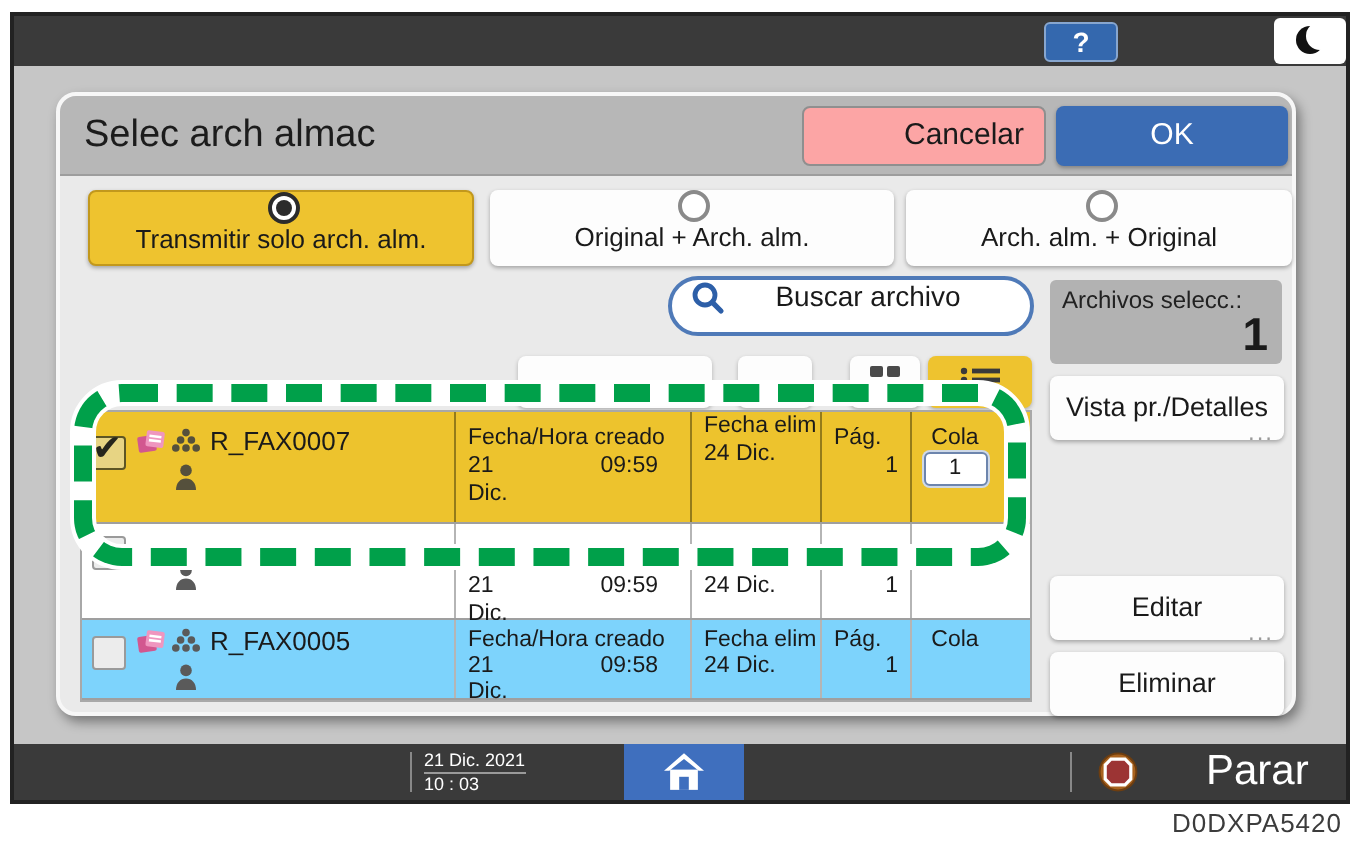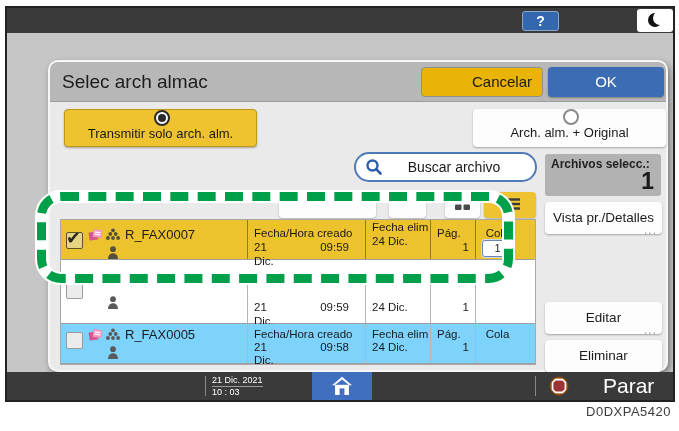--- a/index.html
+++ b/index.html
@@ -20,57 +20,57 @@
   .status-label{position:absolute;left:8px;top:0;font-size:18px;line-height:28px;letter-spacing:-0.3px;}
   .vdiv{position:absolute;top:4px;width:1px;height:20px;background:#888;}
   .datetime{position:absolute;left:205px;top:3px;font-size:9px;line-height:10px;}
   .datetime .date{border-bottom:1px solid #9a9a9a;padding-bottom:1px;display:inline-block;}
   .home-btn{position:absolute;left:305px;top:0;width:60px;height:28px;background:#3f6fbe;display:flex;align-items:center;justify-content:center;}
   .stop-btn{position:absolute;left:540px;top:0;width:126px;height:28px;display:flex;align-items:center;}
   .stop-icon{margin-left:2px;width:20px;height:20px;}
   .parar-label{position:absolute;left:56px;font-size:21px;line-height:28px;}
 
   
-  .dialog{position:absolute;left:21px;top:52px;width:620px;height:312px;background:#eaeaea;border:2px solid #f7f7f7;border-radius:10px;box-sizing:border-box;box-shadow:2px 3px 6px rgba(0,0,0,.4);margin-left:20px;}
+  .dialog{position:absolute;left:21px;top:38px;width:620px;height:312px;background:#eaeaea;border:2px solid #f7f7f7;border-radius:10px;box-sizing:border-box;box-shadow:2px 3px 6px rgba(0,0,0,.4);}
   .dialog-header{position:absolute;left:0;top:0;width:100%;height:40px;background:#b7b7b7;border-radius:8px 8px 0 0;border-bottom:1px solid #9d9d9d;box-sizing:border-box;}
   .dialog-title{position:absolute;left:12px;top:0;font-size:19px;line-height:40px;color:#1c1c1c;}
   .btn{box-sizing:border-box;border-radius:4px;text-align:center;cursor:default;}
-  .cancel-btn{position:absolute;left:371px;top:5px;width:122px;height:30px;background:#eab308;border:1px solid #8f8f8f;font-size:15px;line-height:28px;padding-left:40px;}
+  .cancel-btn{position:absolute;left:371px;top:5px;width:122px;height:30px;background:#fca5a5;border:1px solid #8f8f8f;font-size:15px;line-height:28px;padding-left:40px;}
   .ok-btn{position:absolute;left:498px;top:5px;width:116px;height:30px;background:#3b6cb4;color:#fff;font-size:15px;line-height:30px;box-shadow:0 1px 2px rgba(0,0,0,.3);}
 
   
   .opt{position:absolute;top:47px;height:38px;background:#fdfdfd;border-radius:4px;box-shadow:0 1px 2px rgba(0,0,0,.3);display:flex;align-items:center;font-size:13px;box-sizing:border-box;flex-direction:column;}
   .opt1{left:14px;width:193px;background:#eec32f;border:1px solid #c2981c;}
   .opt2{left:215px;width:202px;}
   .opt3{left:423px;width:193px;}
   .radio{width:16px;height:16px;border-radius:50%;border:2px solid #8a8a8a;background:#fff;margin:0 8px 0 10px;position:relative;box-sizing:border-box;flex:0 0 auto;}
   .radio.sel{border-color:#2b2b2b;}
   .radio.sel::after{content:"";position:absolute;left:2px;top:2px;width:8px;height:8px;border-radius:50%;background:#2b2b2b;}
 
   
-  .search-pill{position:absolute;left:304px;top:90px;width:183px;height:30px;background:#fff;border:2px solid #4f7ab8;border-radius:16px;box-sizing:border-box;display:flex;align-items:center;}
+  .search-pill{position:absolute;left:304px;top:90px;width:183px;height:30px;background:#fff;border:2px solid #4f7ab8;border-radius:16px;box-sizing:border-box;display:flex;}
   .search-pill .lbl{flex:1;text-align:center;font-size:14px;padding-right:10px;}
 
   
   .count-box{position:absolute;left:495px;top:92px;width:116px;height:42px;background:#b2b2b2;border-radius:3px;box-sizing:border-box;padding:3px 6px;}
-  .count-box .lbl{font-size:12px;color:#222;font-weight:bold;}
+  .count-box .lbl{font-size:12px;color:#222;}
   .count-box .num{position:absolute;right:7px;bottom:1px;font-size:23px;font-weight:bold;}
 
   
   .ctrl{position:absolute;top:130px;height:26px;background:#fdfdfd;border-radius:4px;box-shadow:0 1px 2px rgba(0,0,0,.25);box-sizing:border-box;}
   .ctrl-sort{left:229px;width:97px;}
   .ctrl-mini{left:339px;width:37px;}
   .ctrl-grid{left:395px;width:35px;}
   .ctrl-list{left:434px;width:52px;background:#eec32f;}
   .ctrl svg{display:block;margin:5px auto 0;}
 
   
   .list{position:absolute;left:10px;top:157px;width:474px;height:144px;background:#fff;border:1px solid #a8a8a8;box-sizing:content-box;}
   .frow{position:absolute;left:0;width:474px;border-bottom:1px solid #9f9f9f;box-sizing:border-box;}
-  .row0{top:0;height:40px;background:#edc32d;}
+  .row0{top:0;height:56px;background:#edc32d;}
   .row1{top:56px;height:48px;background:#fff;}
   .row2{top:104px;height:40px;background:#7dd3fc;}
   .cell{position:absolute;top:0;height:100%;box-sizing:border-box;font-size:11.5px;line-height:14px;}
   .c-created{left:186px;width:118px;border-left:1px solid rgba(40,35,5,.45);padding:6px 6px 0 6px;}
   .c-elim{left:304px;width:65px;border-left:1px solid rgba(40,35,5,.45);padding:0 0 0 6px;}
   .c-pag{left:369px;width:45px;border-left:1px solid rgba(40,35,5,.45);padding:6px 6px 0 6px;}
   .c-cola{left:414px;width:60px;border-left:1px solid rgba(40,35,5,.45);padding:6px 16px 0 0;text-align:center;}
   .row1 .cell,.row2 .cell{border-left-color:#b5b5b5;}
   .row2 .cell{padding-top:3px;line-height:13px;}
   .dt-line{display:flex;justify-content:space-between;padding-right:10px;gap:44px;}
@@ -117,20 +117,24 @@
     <div class="dialog-header">
       <span class="dialog-title">Selec arch almac</span>
       <div class="btn cancel-btn">Cancelar</div>
       <div class="btn ok-btn">OK</div>
     </div>
 
     <div class="opt opt1">
       <span class="radio sel"></span>
       <span>Transmitir solo arch. alm.</span>
     </div>
+    <div class="opt opt2">
+      <span class="radio"></span>
+      <span>Original + Arch. alm.</span>
+    </div>
     <div class="opt opt3">
       <span class="radio"></span>
       <span>Arch. alm. + Original</span>
     </div>
 
     <div class="search-pill">
       <svg width="18" height="18" viewBox="0 0 18 18" style="margin-left:9px">
         <circle cx="7.5" cy="7.5" r="5" fill="none" stroke="#2d5fa8" stroke-width="2.4"></circle>
         <line x1="11.2" y1="11.2" x2="15.5" y2="15.5" stroke="#2d5fa8" stroke-width="2.6" stroke-linecap="round"></line>
       </svg>

